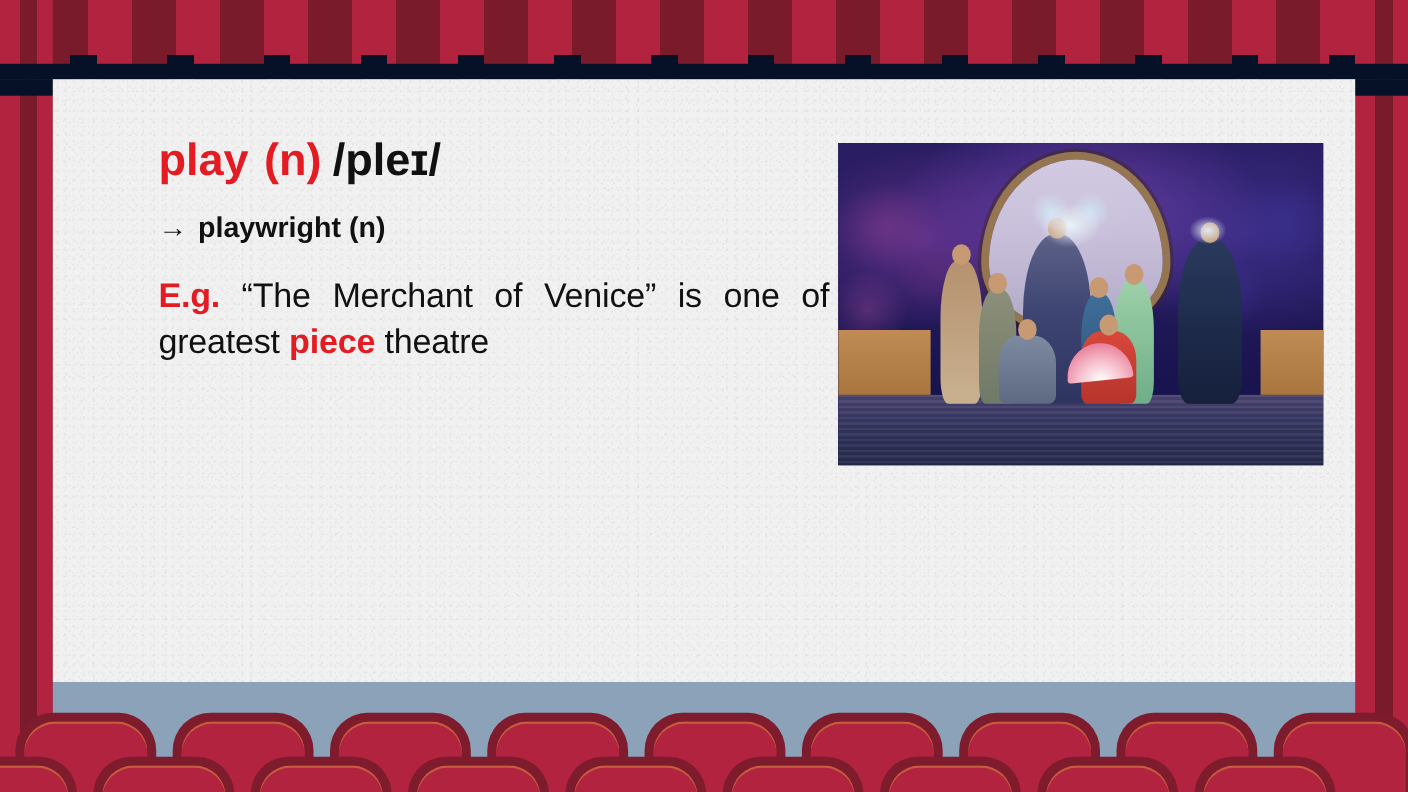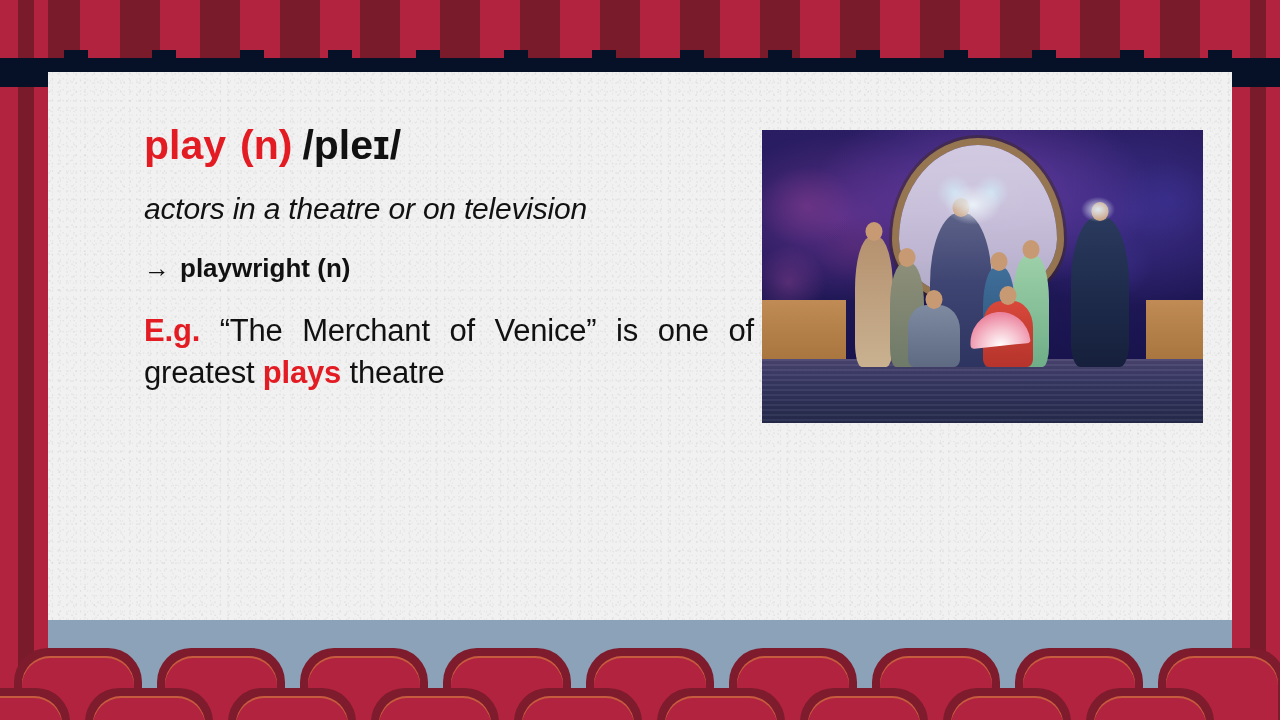--- a/index.html
+++ b/index.html
@@ -339,31 +339,30 @@
   <div class="panel">
     <div class="content">
 
       <div class="text-col">
 
         <div class="headword-line">
           <span class="headword">play</span><span class="pos">(n)</span><span class="phonetic">/pleɪ/</span>
         </div>
 
         <p class="definition">
-          <span class="lastline">actors in a theatre or on television</span>
         </p>
 
         <div class="derivative">
           <span class="arrow-glyph">→</span><span>playwright (n)</span>
         </div>
 
         <p class="example">
           <span class="eg">E.g.</span>
           <span>“The Merchant of Venice” is</span>
-          <span>one of the greatest </span><span class="hl">plays</span><span> theatre</span>
+          <span>one of the greatest </span><span class="hl">piece</span><span> theatre</span>
         </p>
 
       </div>
 
       <div class="photo">
         <div class="photo-scene">
           <div class="bk-wash"></div>
           <div class="bk-foliage"></div>
           <div class="bk-arch"></div>
           <div class="bk-block-l"></div>

